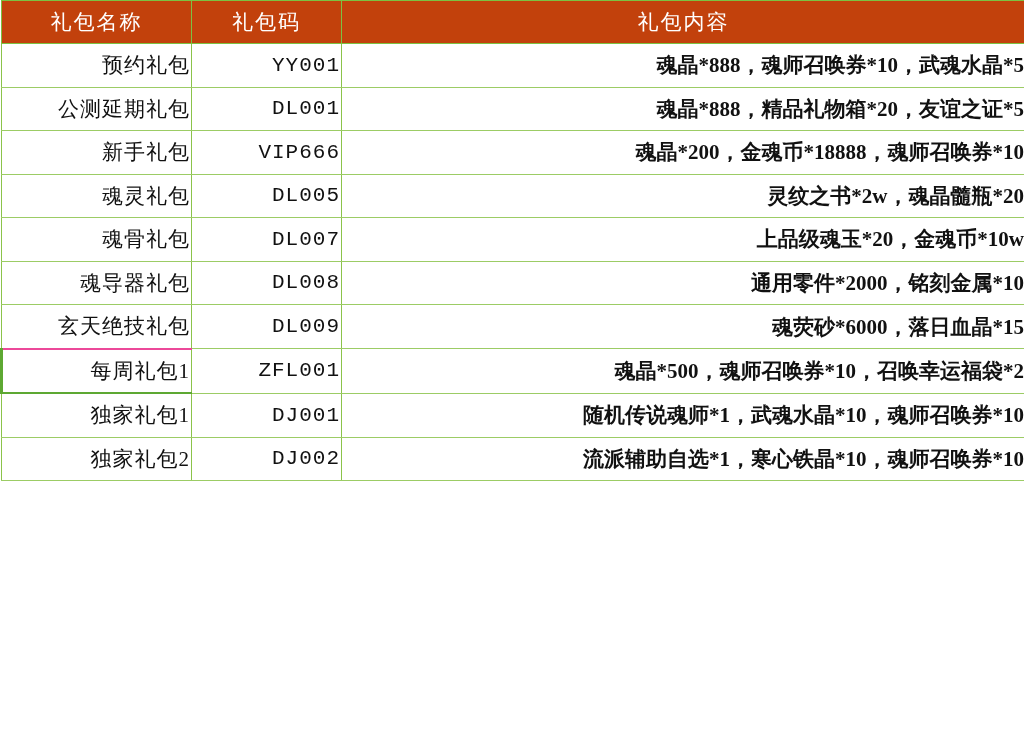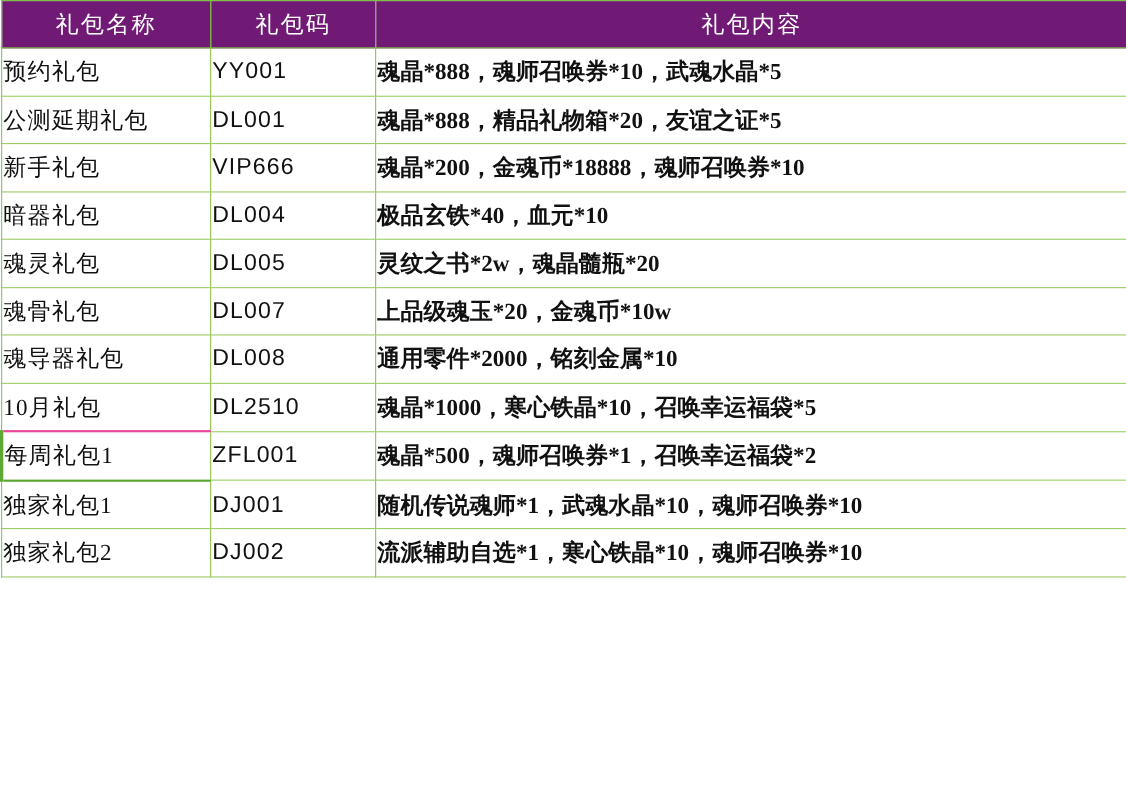--- a/index.html
+++ b/index.html
@@ -16,44 +16,44 @@
   #gift-table {
     width: 1024px;
     border-collapse: collapse;
     table-layout: fixed;
   }
   #gift-table col.c-name { width: 190px; }
   #gift-table col.c-code { width: 150px; }
   #gift-table col.c-content { width: 684px; }
 
   #gift-table thead th {
-    background: #701a75;
+    background: #c2410c;
     color: #ffffff;
     font-size: 21px;
     font-weight: normal;
     height: 40px;
     border: 1px solid #7CC142;
     letter-spacing: 2px;
   }
   #gift-table tbody td {
     height: 40.5px;
     border: 1px solid #8BC34A;
     border-top-color: #9ccc65;
     border-bottom-color: #9ccc65;
-    text-align: left;
+    text-align: right;
     color: #111111;
     font-size: 21px;
     white-space: nowrap;
     overflow: hidden;
   }
   #gift-table tbody td.name-cell {
     letter-spacing: 1px;
   }
   #gift-table tbody td.code-cell {
-    font-family: Liberation Sans, sans-serif;
+    font-family: Liberation Mono, monospace;
     letter-spacing: 1px;
   }
   #gift-table tbody td.content-cell {
     letter-spacing: 0px;
     font-weight: bold;
   }
   #gift-table tbody tr.highlight td.name-cell {
     border-left: 3px solid #5DA832;
     border-top: 2px solid #ec4899;
     border-bottom: 2px solid #5DA832;
@@ -85,48 +85,43 @@
         <td class="name-cell">公测延期礼包</td>
         <td class="code-cell">DL001</td>
         <td class="content-cell">魂晶*888，精品礼物箱*20，友谊之证*5</td>
       </tr>
       <tr>
         <td class="name-cell">新手礼包</td>
         <td class="code-cell">VIP666</td>
         <td class="content-cell">魂晶*200，金魂币*18888，魂师召唤券*10</td>
       </tr>
       <tr>
-        <td class="name-cell">暗器礼包</td>
-        <td class="code-cell">DL004</td>
-        <td class="content-cell">极品玄铁*40，血元*10</td>
-      </tr>
-      <tr>
         <td class="name-cell">魂灵礼包</td>
         <td class="code-cell">DL005</td>
         <td class="content-cell">灵纹之书*2w，魂晶髓瓶*20</td>
       </tr>
       <tr>
         <td class="name-cell">魂骨礼包</td>
         <td class="code-cell">DL007</td>
         <td class="content-cell">上品级魂玉*20，金魂币*10w</td>
       </tr>
       <tr>
         <td class="name-cell">魂导器礼包</td>
         <td class="code-cell">DL008</td>
         <td class="content-cell">通用零件*2000，铭刻金属*10</td>
       </tr>
       <tr>
-        <td class="name-cell">10月礼包</td>
-        <td class="code-cell">DL2510</td>
-        <td class="content-cell">魂晶*1000，寒心铁晶*10，召唤幸运福袋*5</td>
+        <td class="name-cell">玄天绝技礼包</td>
+        <td class="code-cell">DL009</td>
+        <td class="content-cell">魂荧砂*6000，落日血晶*15</td>
       </tr>
       <tr class="highlight">
         <td class="name-cell">每周礼包1</td>
         <td class="code-cell">ZFL001</td>
-        <td class="content-cell">魂晶*500，魂师召唤券*1，召唤幸运福袋*2</td>
+        <td class="content-cell">魂晶*500，魂师召唤券*10，召唤幸运福袋*2</td>
       </tr>
       <tr>
         <td class="name-cell">独家礼包1</td>
         <td class="code-cell">DJ001</td>
         <td class="content-cell">随机传说魂师*1，武魂水晶*10，魂师召唤券*10</td>
       </tr>
       <tr>
         <td class="name-cell">独家礼包2</td>
         <td class="code-cell">DJ002</td>
         <td class="content-cell">流派辅助自选*1，寒心铁晶*10，魂师召唤券*10</td>

